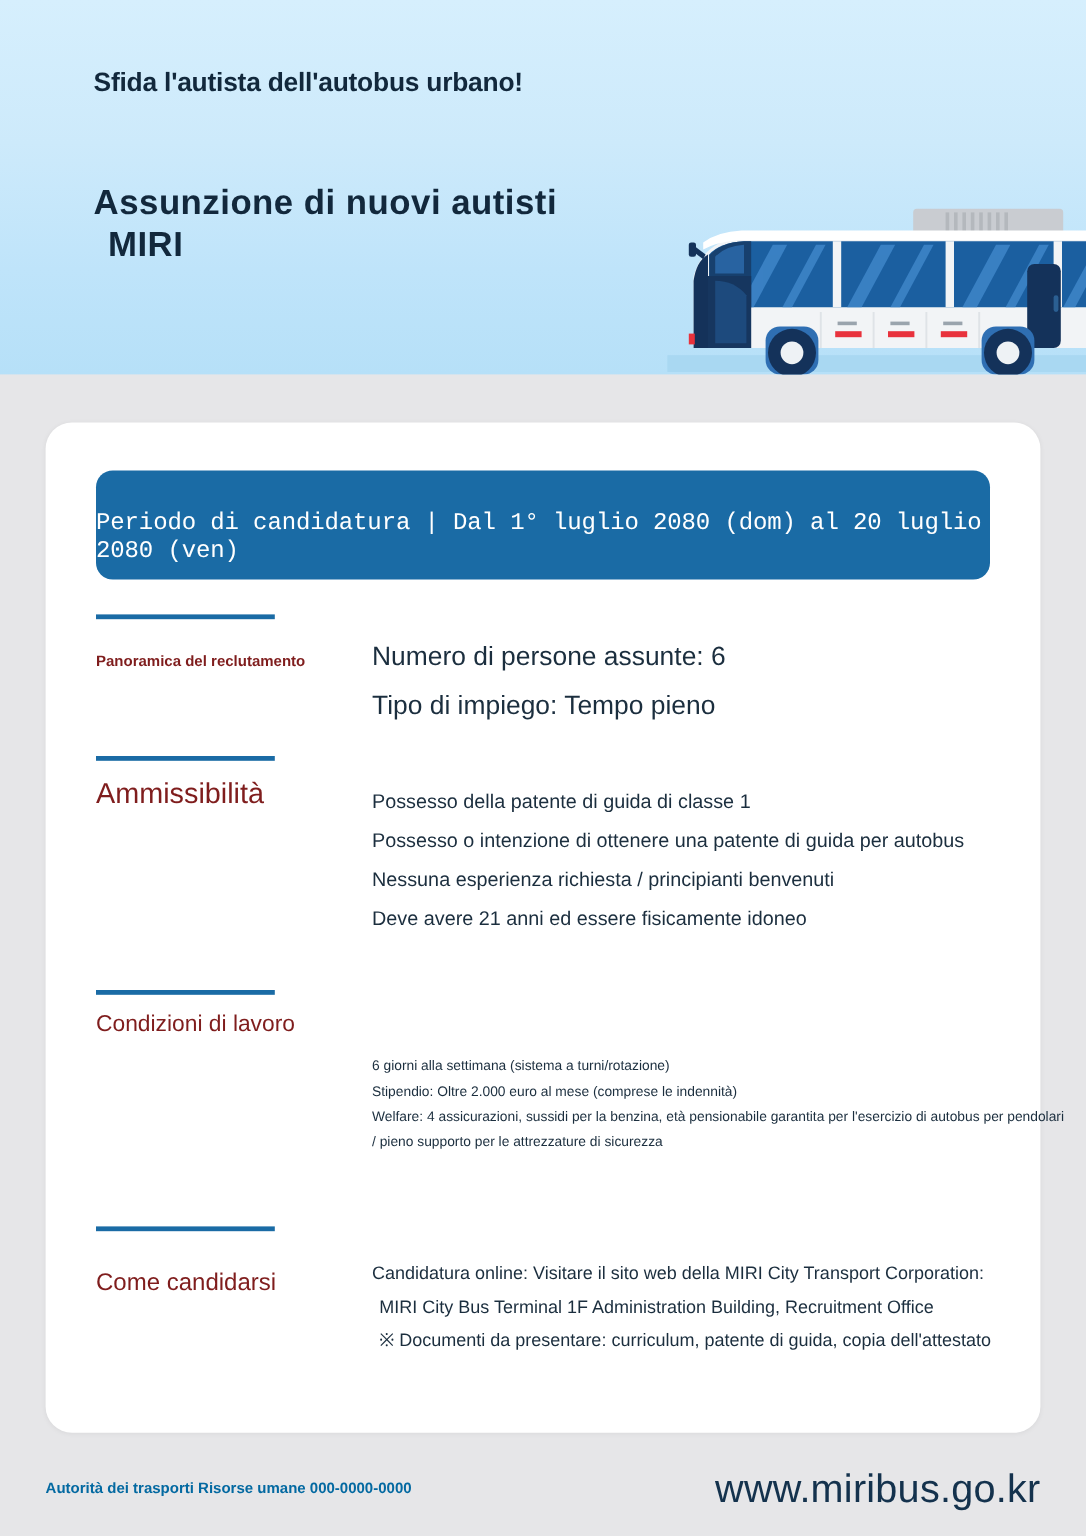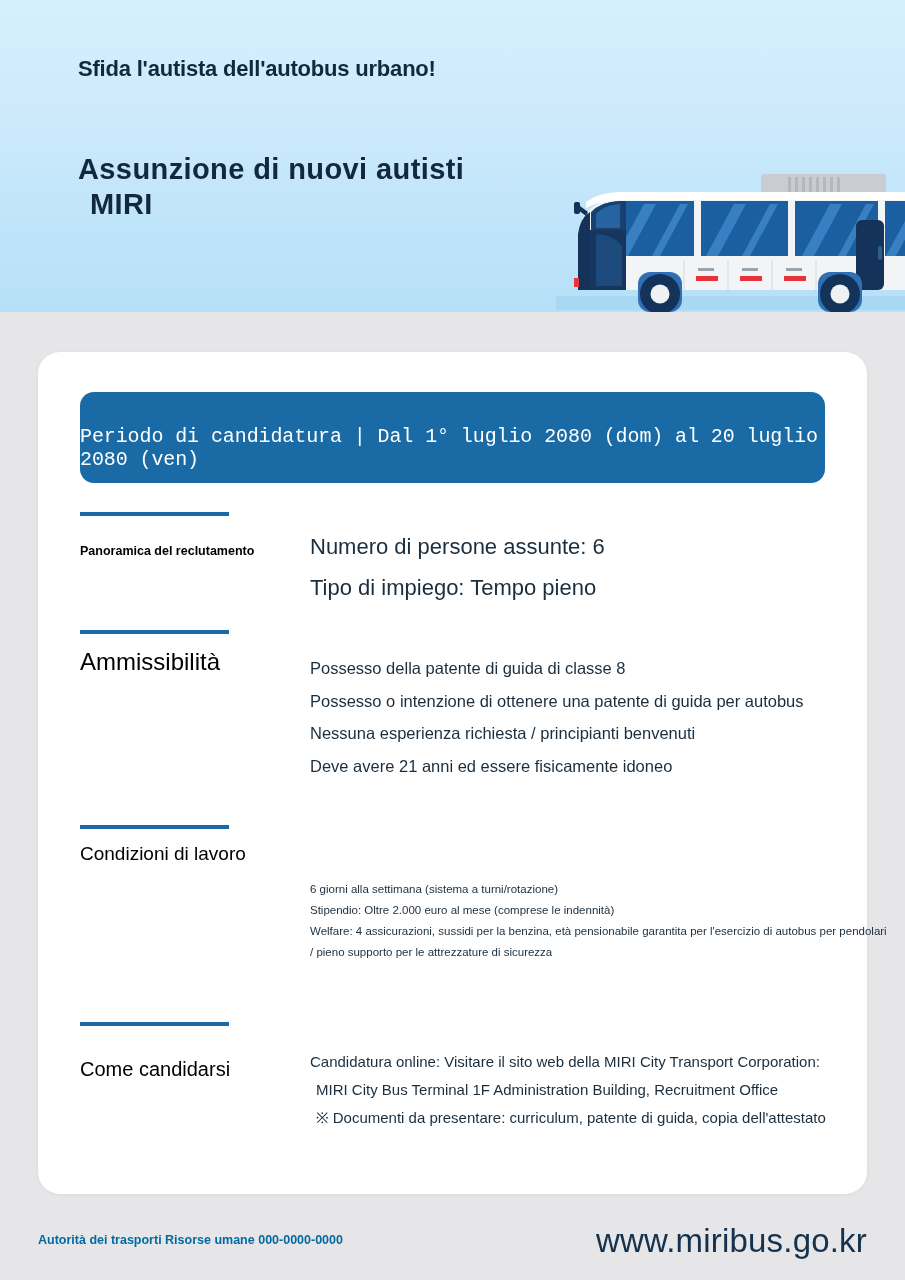--- a/index.html
+++ b/index.html
@@ -54,21 +54,21 @@
   }
 
   
   .section { position:absolute; left:42px; }
   .rule {
     position:absolute; left:0; top:0;
     width:149px; height:4px; background:#1a6ba5;
   }
   .sec-head {
     position:absolute; left:0;
-    color:#000000; white-space:nowrap;
+    color:#7f1d1d; white-space:nowrap;
     font-family:"Liberation Sans Narrow","Liberation Sans", sans-serif;
   }
   .sec-body { position:absolute; }
   .sec-body .line {
     color:#1b2e3e; white-space:nowrap;
   }
 
   
   #sec-overview { top:160px; width:760px; }
   #sec-overview .sec-head { top:32px; font-size:12.5px; font-weight:bold; }
@@ -213,21 +213,21 @@
     <div class="sec-body">
       <div class="line">Numero di persone assunte: 6</div>
       <div class="line">Tipo di impiego: Tempo pieno</div>
     </div>
   </div>
 
   <div class="section" id="sec-eligibility">
     <div class="rule"></div>
     <div class="sec-head">Ammissibilità</div>
     <div class="sec-body">
-      <div class="line">Possesso della patente di guida di classe 8</div>
+      <div class="line">Possesso della patente di guida di classe 1</div>
       <div class="line">Possesso o intenzione di ottenere una patente di guida per autobus</div>
       <div class="line">Nessuna esperienza richiesta / principianti benvenuti</div>
       <div class="line">Deve avere 21 anni ed essere fisicamente idoneo</div>
     </div>
   </div>
 
   <div class="section" id="sec-conditions">
     <div class="rule"></div>
     <div class="sec-head">Condizioni di lavoro</div>
     <div class="sec-body">

